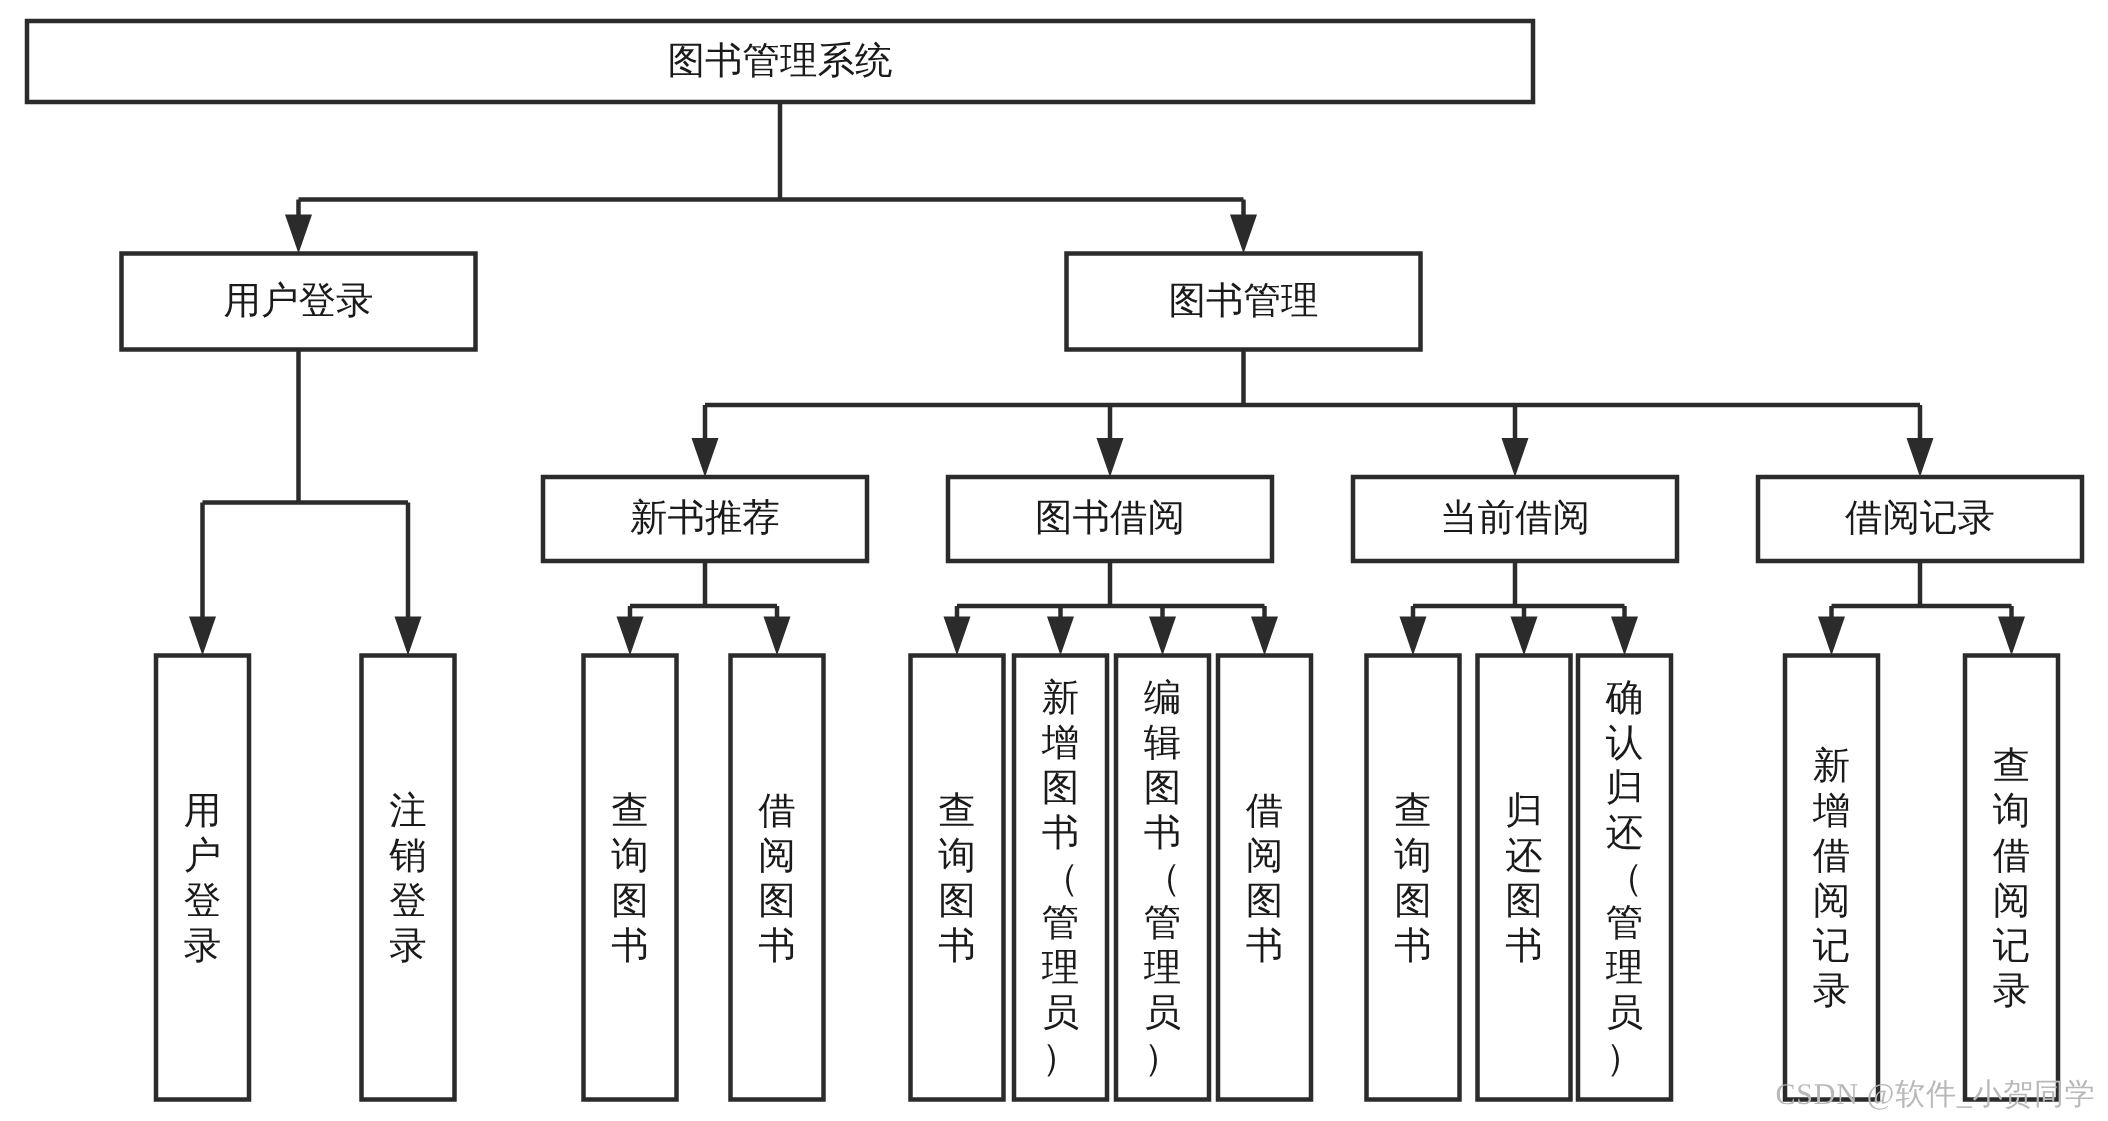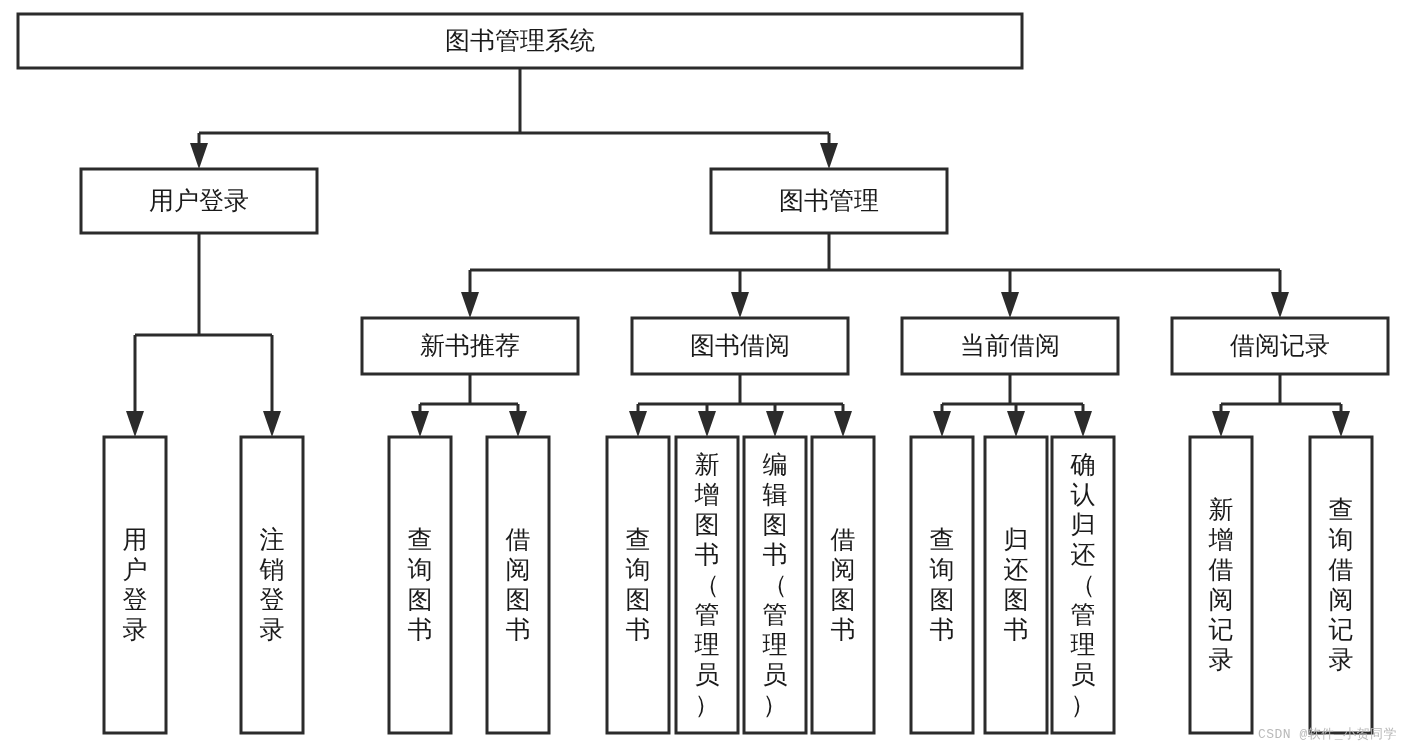--- a/index.html
+++ b/index.html
@@ -53,22 +53,22 @@
   .node-label-v {
     font-family: "Liberation Sans", "DejaVu Sans", sans-serif;
     font-size: 25px;
     fill: #1a1a1a;
     text-anchor: middle;
   }
   .watermark-text {
     position: absolute;
     right: 8px;
     bottom: 4px;
-    font-family: Liberation Mono, monospace;
-    font-size: 13px;
+    font-family: Liberation Serif, serif;
+    font-size: 20px;
     color: #b9b9b9;
     letter-spacing: 0.5px;
     white-space: nowrap;
     user-select: none;
   }
 </style>
 </head>
 <body>
 
 <div id="diagram-root">

